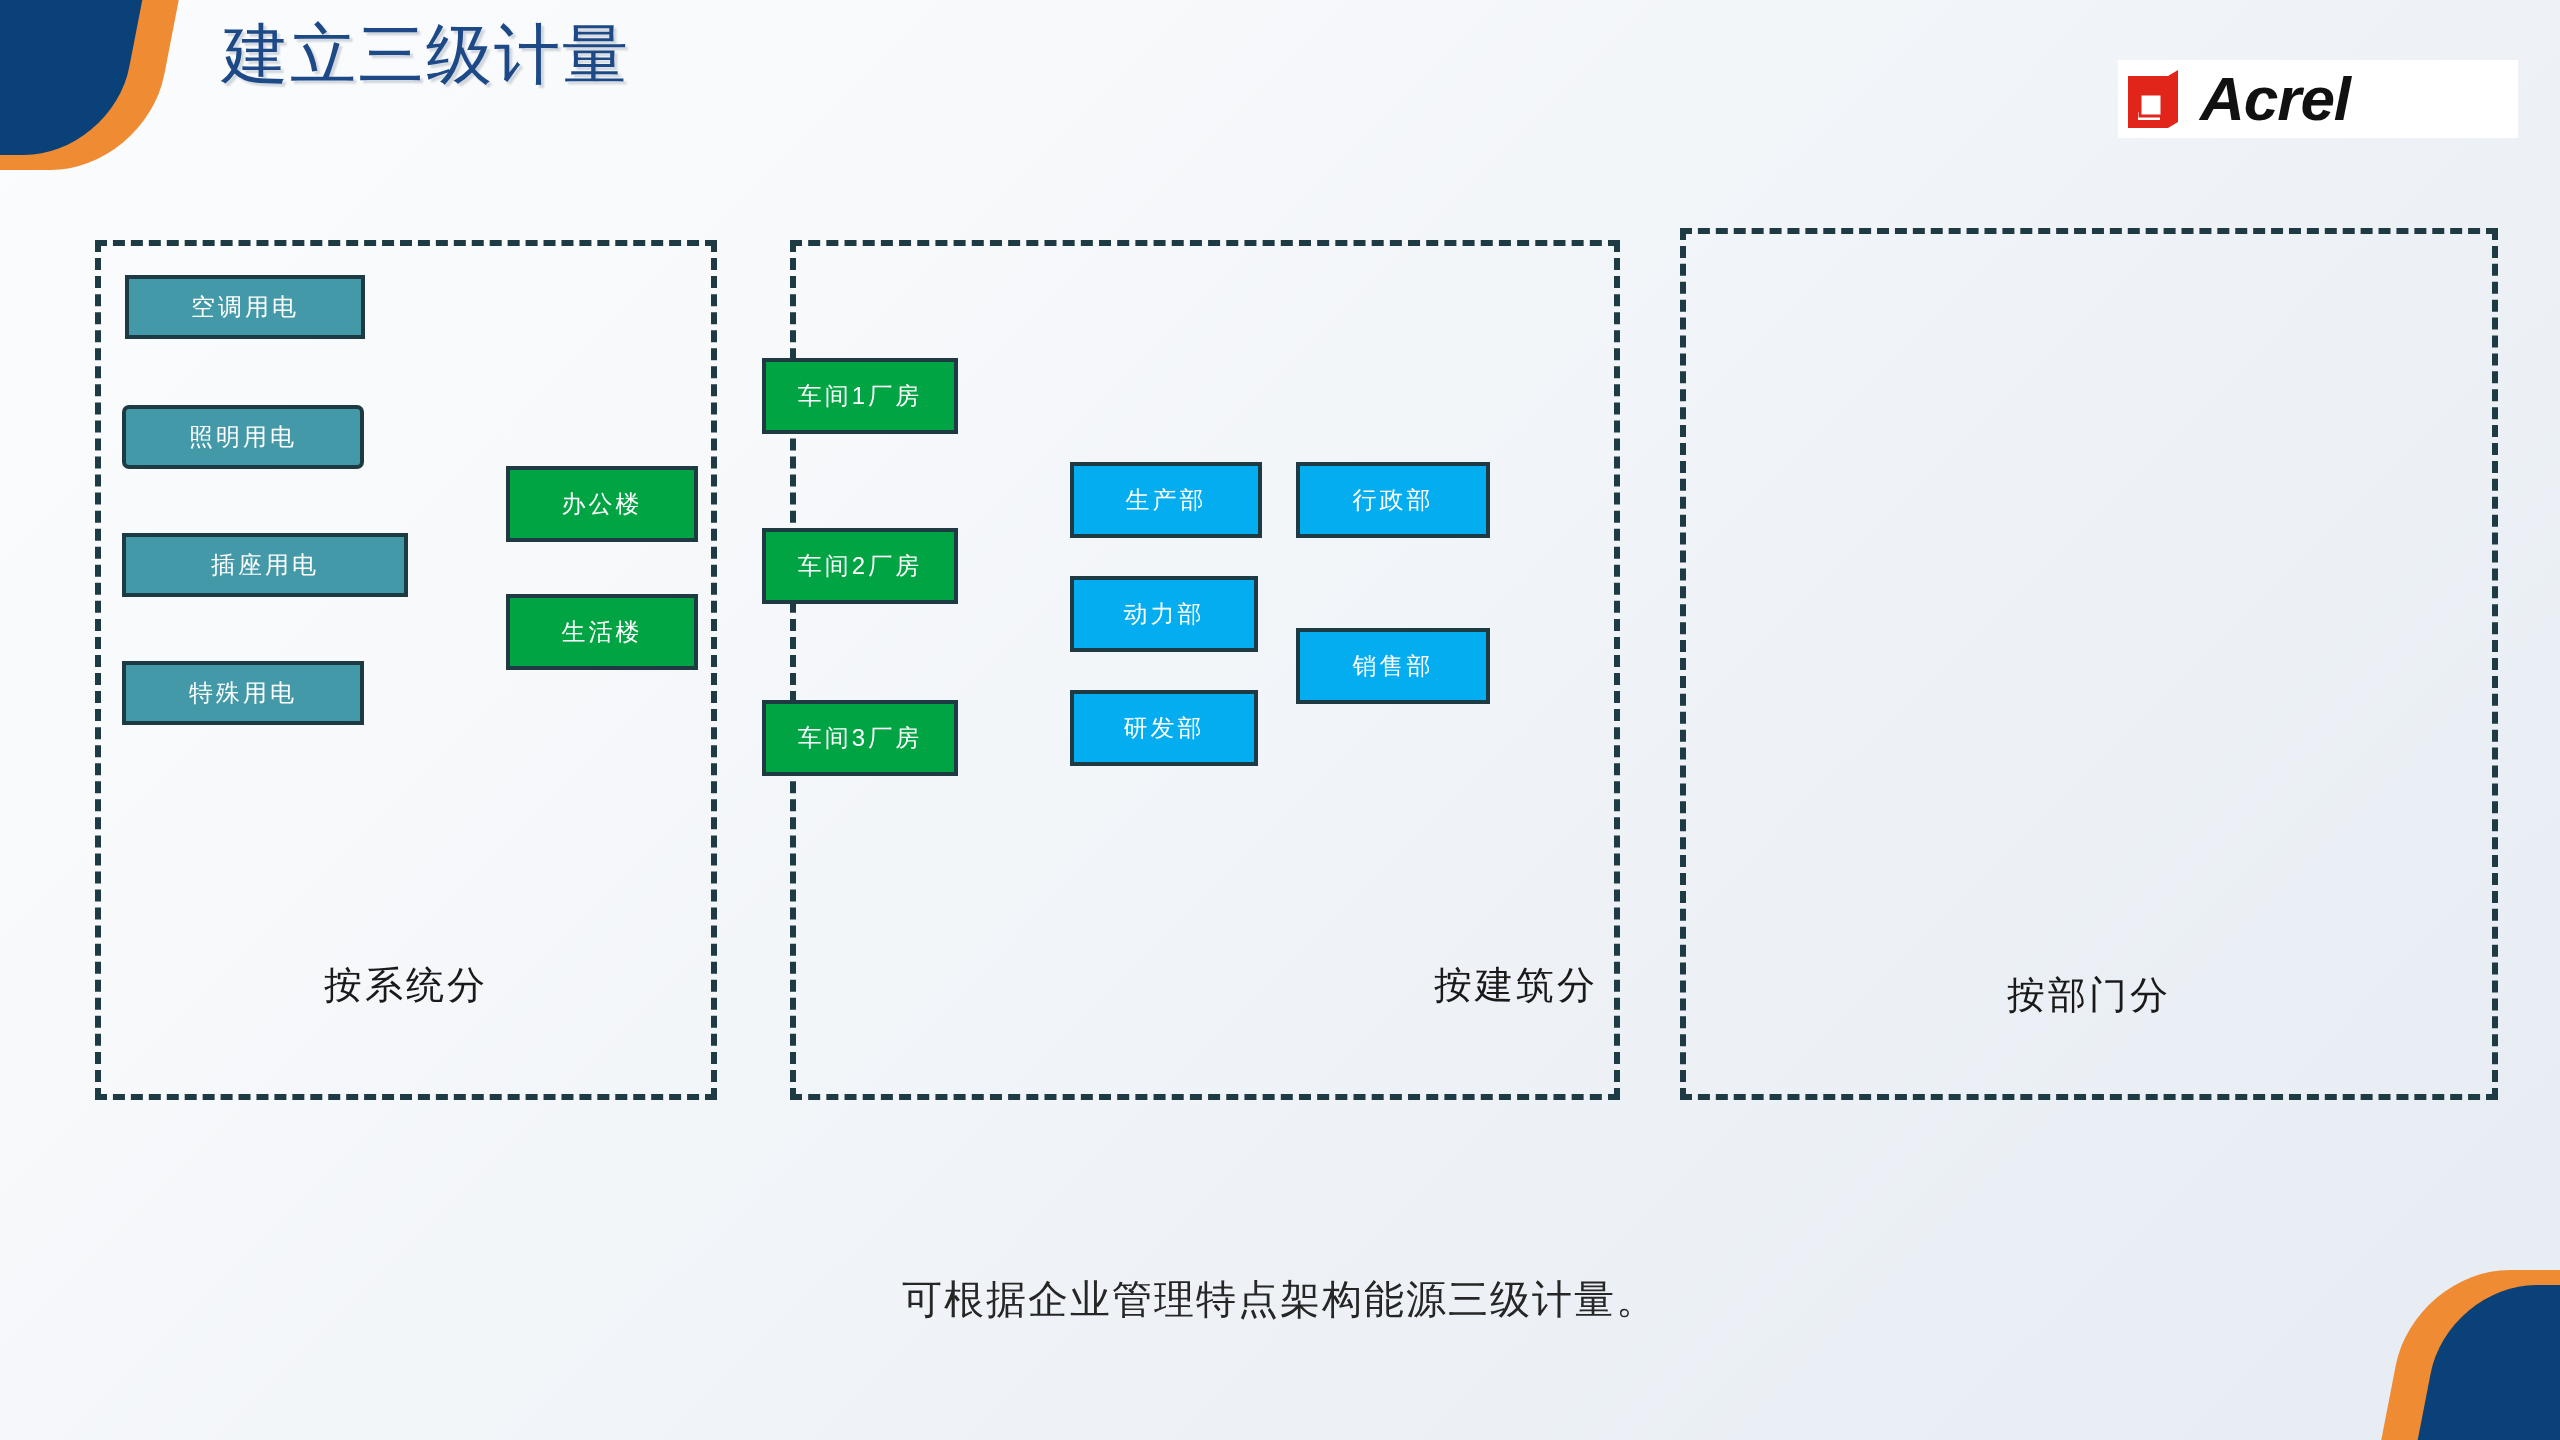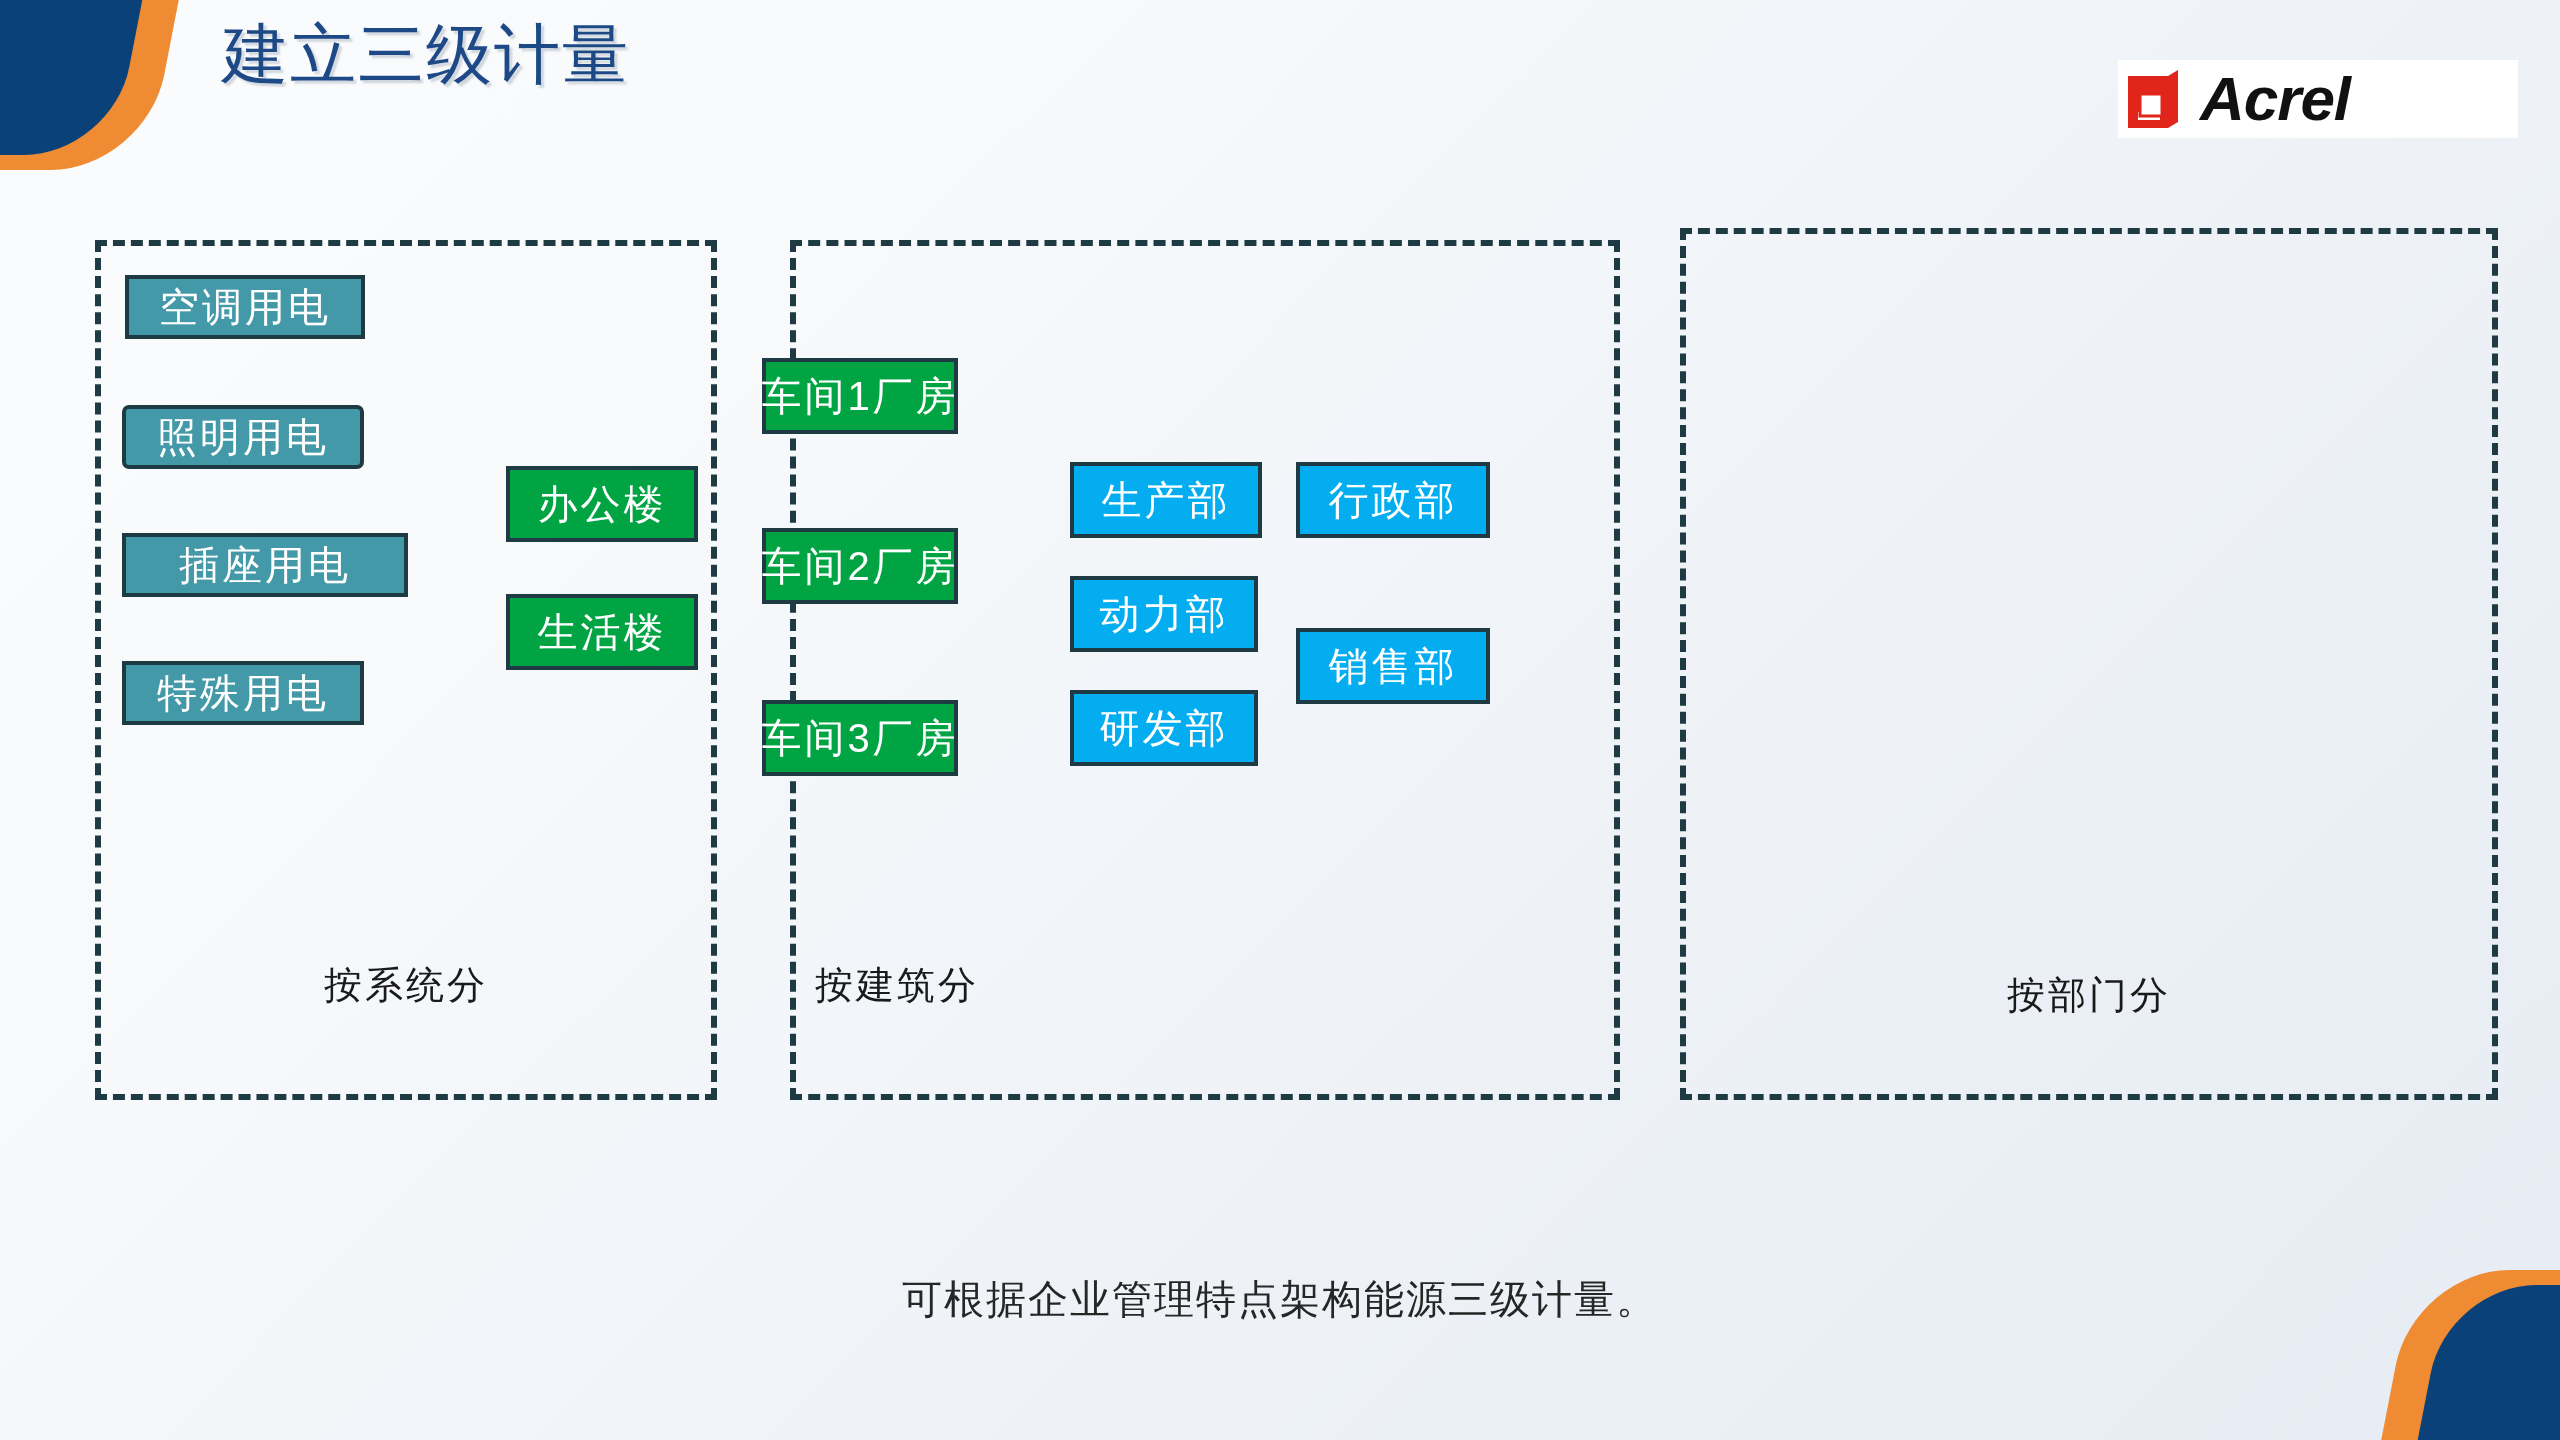--- a/index.html
+++ b/index.html
@@ -126,21 +126,21 @@
   }
 
   
   .box {
     position: absolute;
     box-sizing: border-box;
     display: flex;
     align-items: center;
     justify-content: center;
     color: #ffffff;
-    font-size: 40px;
+    font-size: 24px;
     letter-spacing: 3px;
     border: 4px solid #1e3a42;
     white-space: nowrap;
   }
   .box.teal  { background: #4399a8; }
   .box.green { background: #00a443; }
   .box.cyan  { background: #03adef; }
 
   
   .footer-note {
@@ -185,21 +185,21 @@
       <div class="box teal" style="left: 125px; top: 275px; width: 240px; height: 64px;">空调用电</div>
       <div class="box teal" style="left: 122px; top: 405px; width: 242px; height: 64px; border-radius: 7px;">照明用电</div>
       <div class="box teal" style="left: 122px; top: 533px; width: 286px; height: 64px;">插座用电</div>
       <div class="box teal" style="left: 122px; top: 661px; width: 242px; height: 64px;">特殊用电</div>
       <div class="group-caption" style="left: 95px; width: 622px; text-align: center; top: 960px;">按系统分</div>
       <div class="box green" style="left: 506px; top: 466px; width: 192px; height: 76px;">办公楼</div>
       <div class="box green" style="left: 506px; top: 594px; width: 192px; height: 76px;">生活楼</div>
       <div class="box green" style="left: 762px; top: 358px; width: 196px; height: 76px;">车间1厂房</div>
       <div class="box green" style="left: 762px; top: 528px; width: 196px; height: 76px;">车间2厂房</div>
       <div class="box green" style="left: 762px; top: 700px; width: 196px; height: 76px;">车间3厂房</div>
-      <div class="group-caption" style="left: 815px; width: 830px; text-align: left; top: 960px;">按建筑分</div>
+      <div class="group-caption" style="left: 768px; width: 830px; text-align: right; top: 960px;">按建筑分</div>
       <div class="box cyan" style="left: 1070px; top: 462px; width: 192px; height: 76px; text-align: right;">生产部</div>
       <div class="box cyan" style="left: 1070px; top: 576px; width: 188px; height: 76px;">动力部</div>
       <div class="box cyan" style="left: 1070px; top: 690px; width: 188px; height: 76px;">研发部</div>
       <div class="box cyan" style="left: 1296px; top: 462px; width: 194px; height: 76px;">行政部</div>
       <div class="box cyan" style="left: 1296px; top: 628px; width: 194px; height: 76px;">销售部</div>
       <div class="group-caption" style="left: 1680px; width: 818px; text-align: center; top: 970px;">按部门分</div>
     </div>
 
   <div class="footer-note">可根据企业管理特点架构能源三级计量。</div>
 

